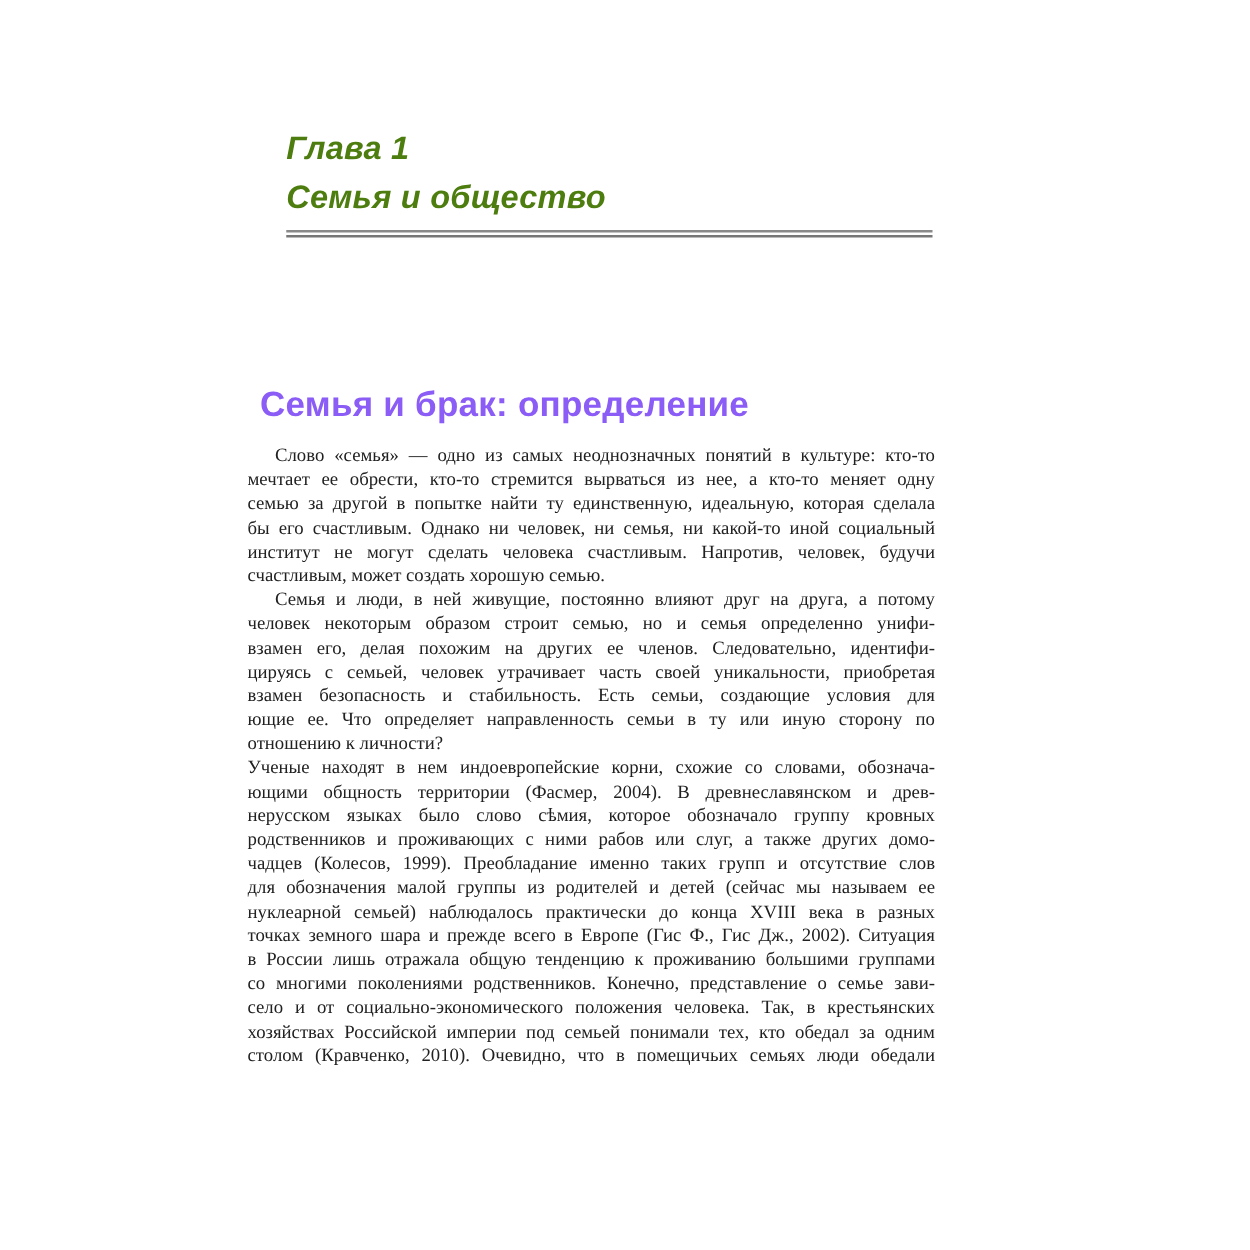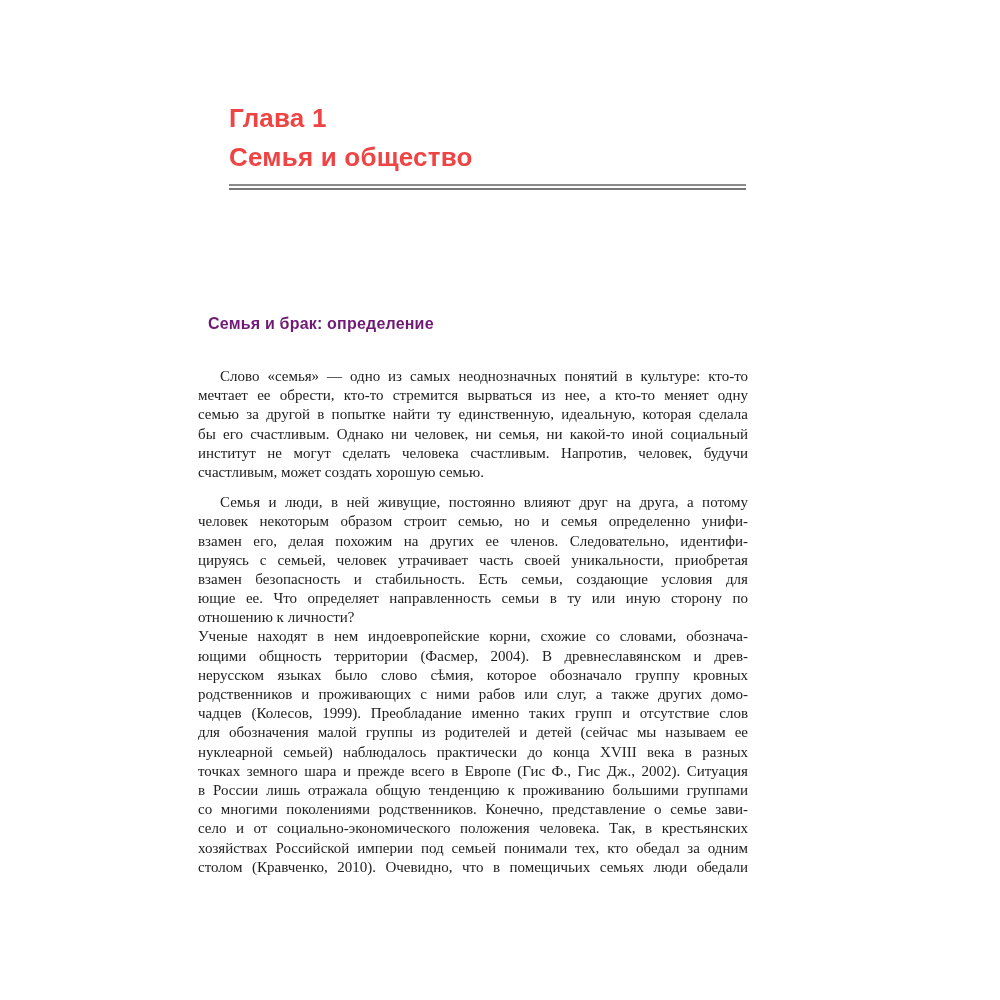--- a/index.html
+++ b/index.html
@@ -20,39 +20,40 @@
     position: absolute;
     left: 229px;
     top: 99px;
     width: 517px;
   }
   .chapter-line {
     font-family: "Liberation Sans", "DejaVu Sans", sans-serif;
     font-weight: bold;
     font-size: 26px;
     line-height: 39px;
-    color: #ef4444;
+    color: #4d7c0f;
     letter-spacing: 0.2px;
+    font-style: italic;
   }
   .double-rule {
     margin-top: 7px;
     height: 2px;
     border-top: 2px solid #8a8a8a;
     border-bottom: 2px solid #777777;
   }
   .section-head {
     position: absolute;
     left: 208px;
     top: 311px;
     margin: 0;
     font-family: "Liberation Sans", "DejaVu Sans", sans-serif;
     font-weight: bold;
-    font-size: 16px;
+    font-size: 28px;
     line-height: 26px;
-    color: #701a75;
+    color: #8b5cf6;
     letter-spacing: 0.2px;
     white-space: nowrap;
   }
   .body-text {
     position: absolute;
     left: 198px;
     top: 356px;
     width: 550px;
     font-size: 15px;
     line-height: 19.2px;
@@ -63,21 +64,20 @@
   }
   .line {
     height: 19.2px;
     overflow: hidden;
     text-align: justify;
     text-align-last: justify;
     white-space: normal;
   }
   .line.first {
     text-indent: 22px;
-    margin-top: 11px;
   }
   .line.last {
     text-align-last: left;
   }
 </style>
 </head>
 <body>
 
 <div class="page">
 

